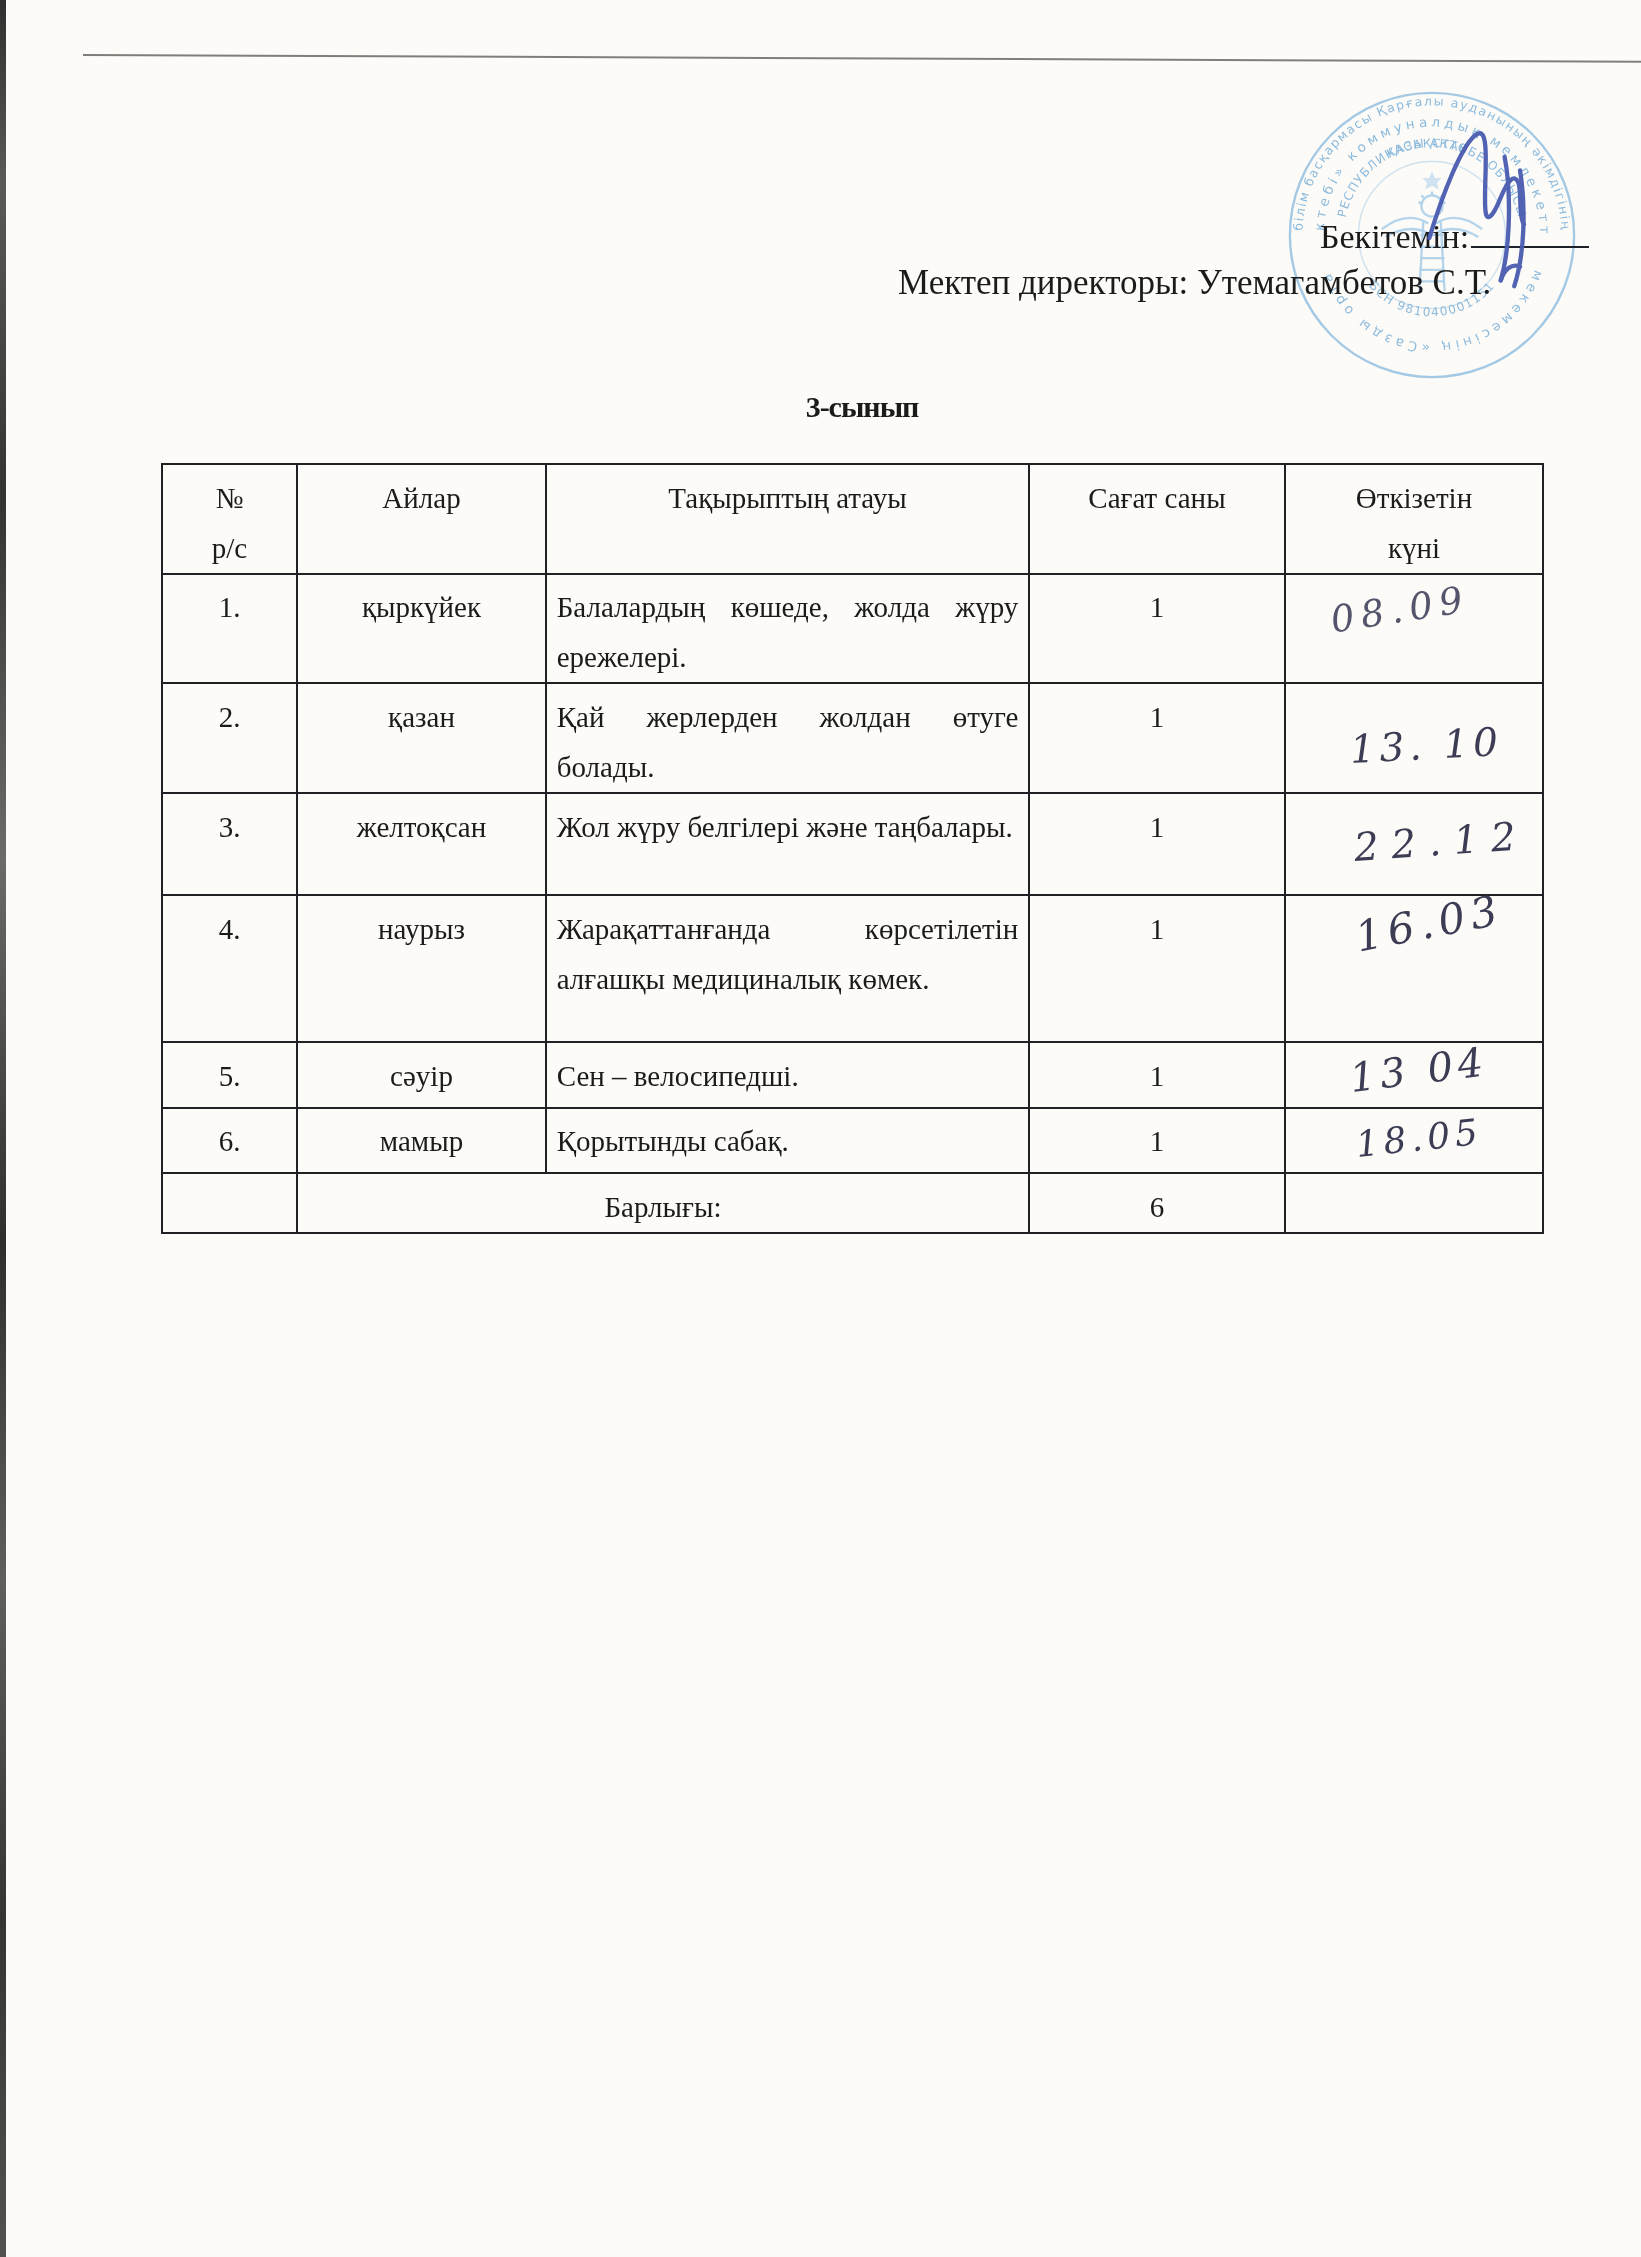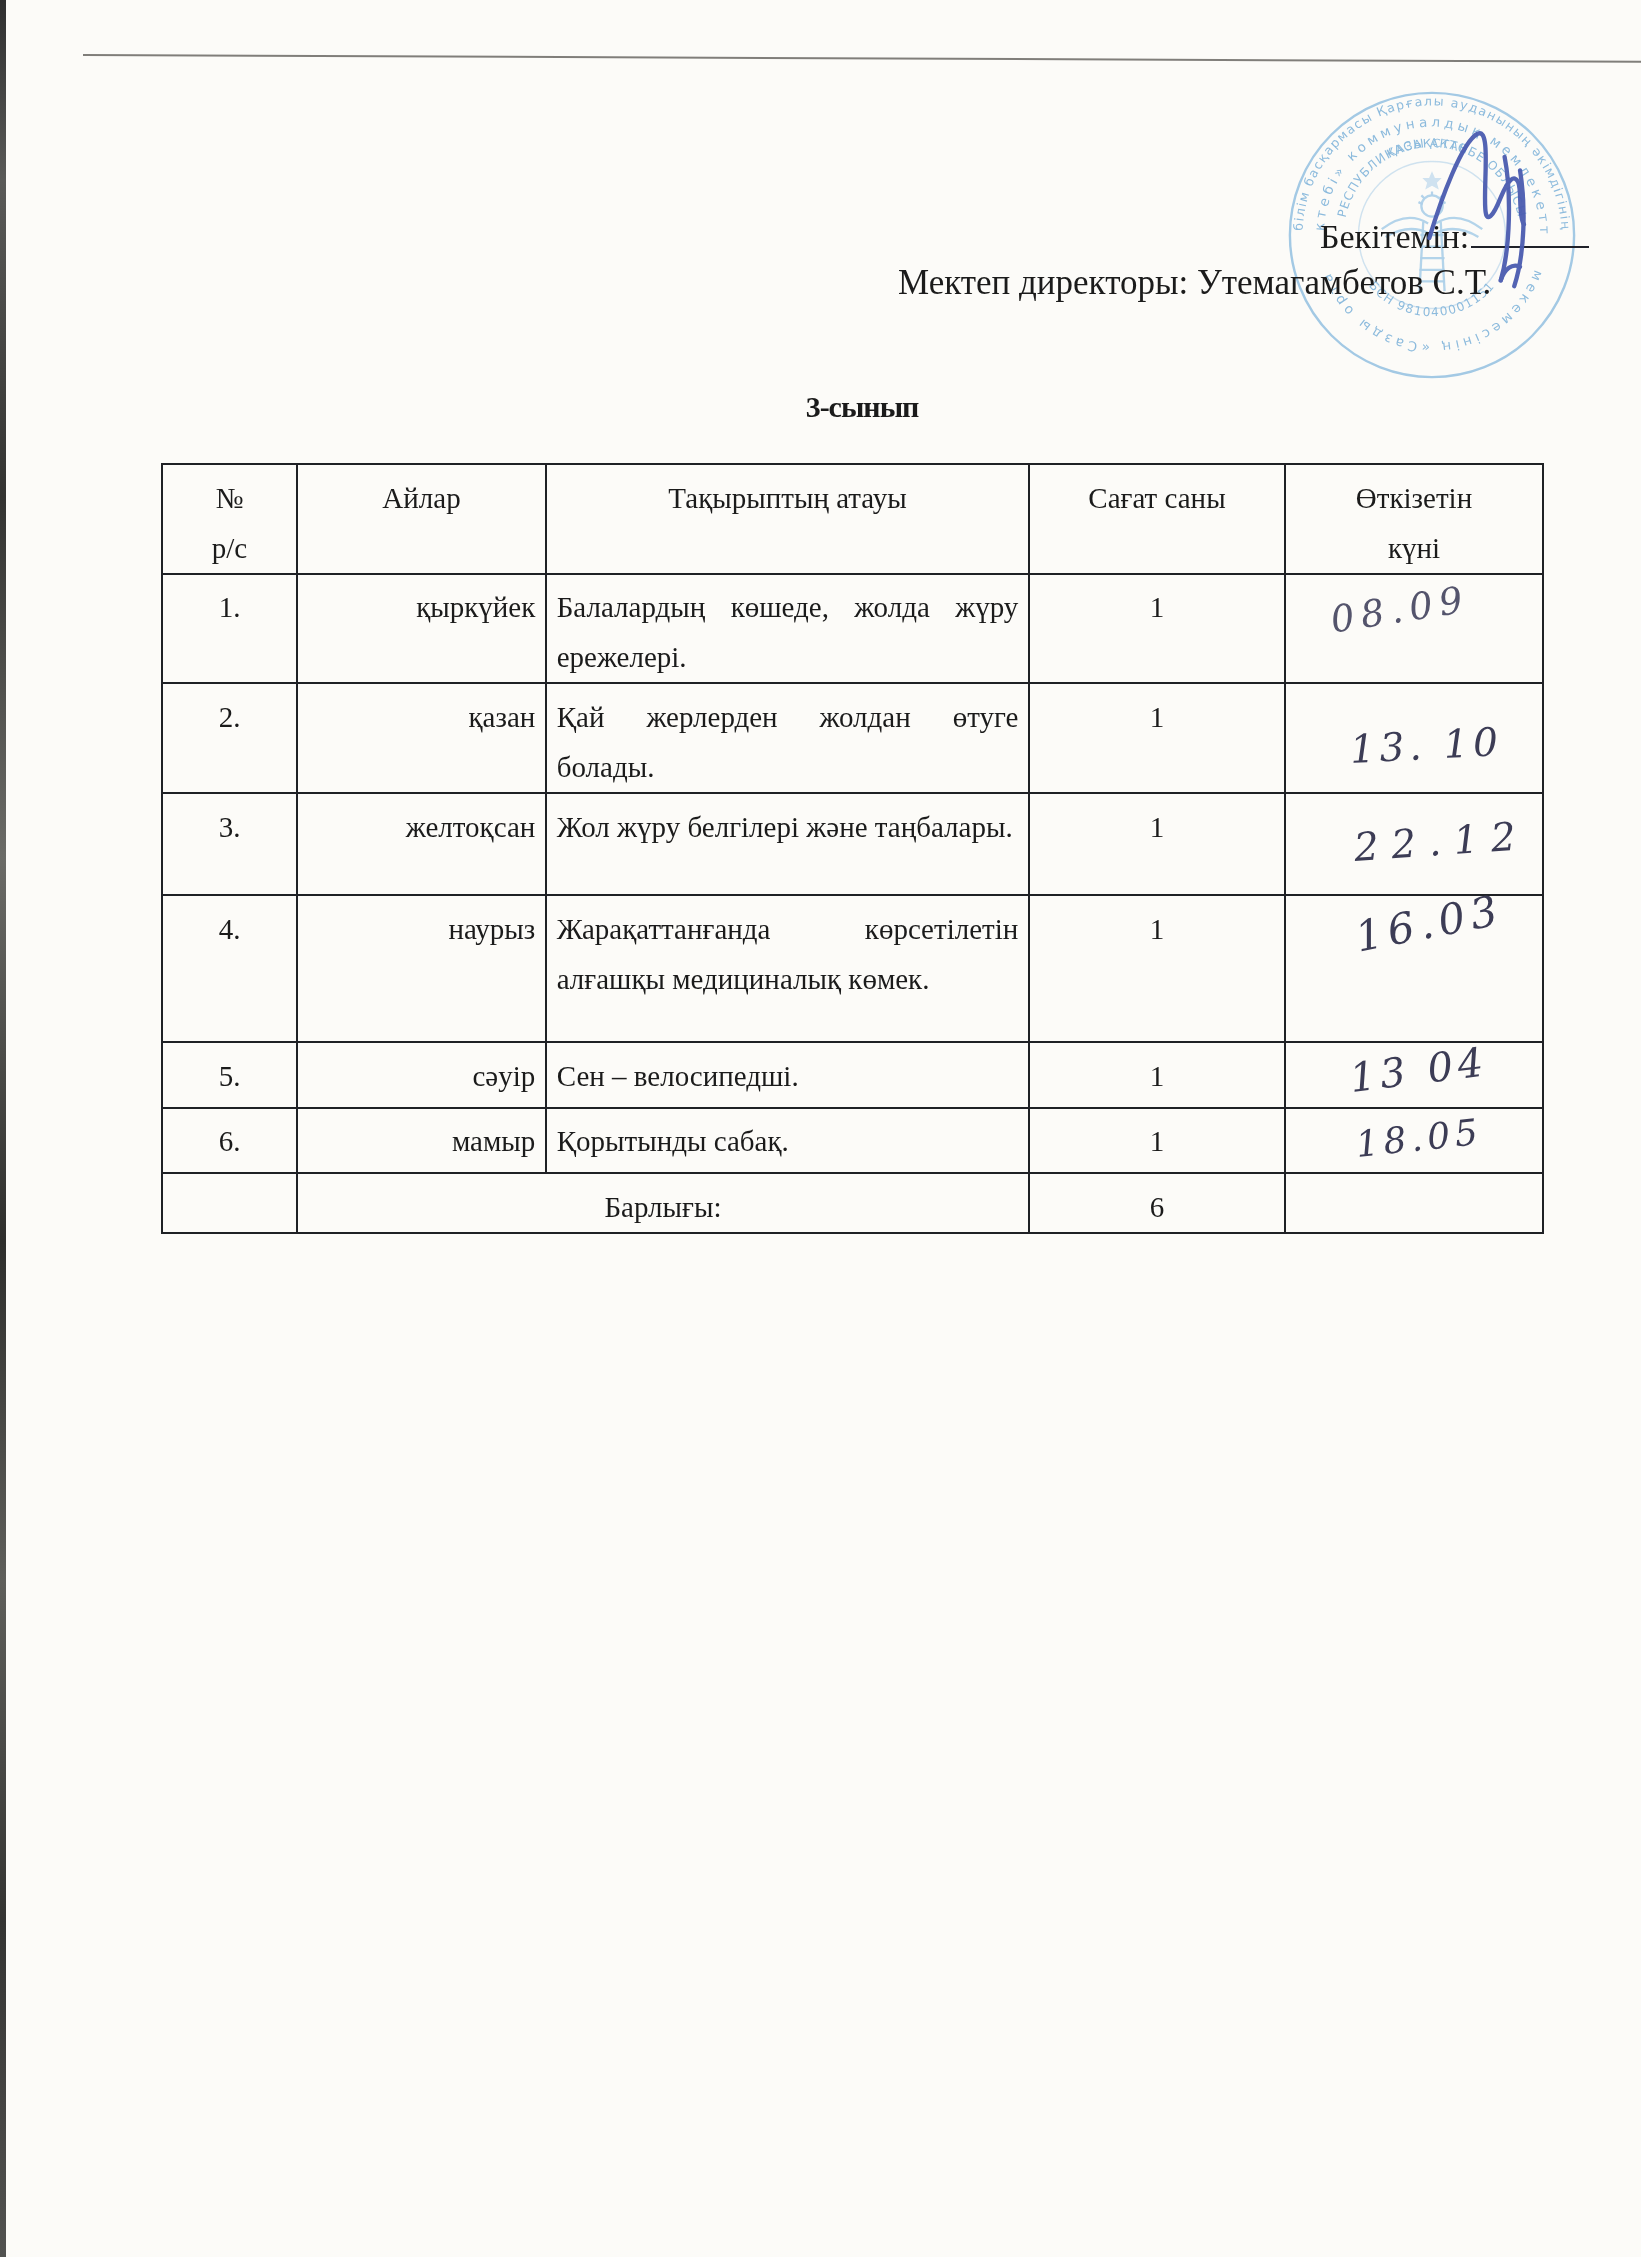--- a/index.html
+++ b/index.html
@@ -42,21 +42,21 @@
     border-collapse:collapse;table-layout:fixed;
   }
   table.plan td,table.plan th{
     border:2.4px solid #1f2125;vertical-align:top;
     font-size:29px;font-weight:normal;line-height:50px;
     padding:7.7px 9.7px 0 9.7px;overflow:visible;
   }
   table.plan{border:2.9px solid #1f2125;}
   th.h{font-weight:bold;text-align:center;padding-top:9.7px;}
   .c-num{text-align:center;}
-  .c-month{text-align:right;padding-left:15.4px;}
+  .c-month{text-align:center;padding-left:15.4px;}
   .c-topic{text-align:justify;text-align-last:left;padding-left:13.5px;padding-right:11.6px;margin-left:16px;}
   .c-hours{text-align:center;}
   .c-date{padding:0;}
   .r-h{height:100px;} .r1{height:100px;} .r2{height:102px;} .r3{height:102px;}
   .r4{height:147px;} .r5{height:53px;} .r6{height:53px;} .r-t{height:54px;border-radius:22px;}
   .r5 td,.r6 td,.r-t td{line-height:39px;padding-top:5.8px;}
   .c-total{text-align:center;}
   
   .hw{
     display:inline-block;font-family:"DejaVu Serif",serif;font-style:italic;

